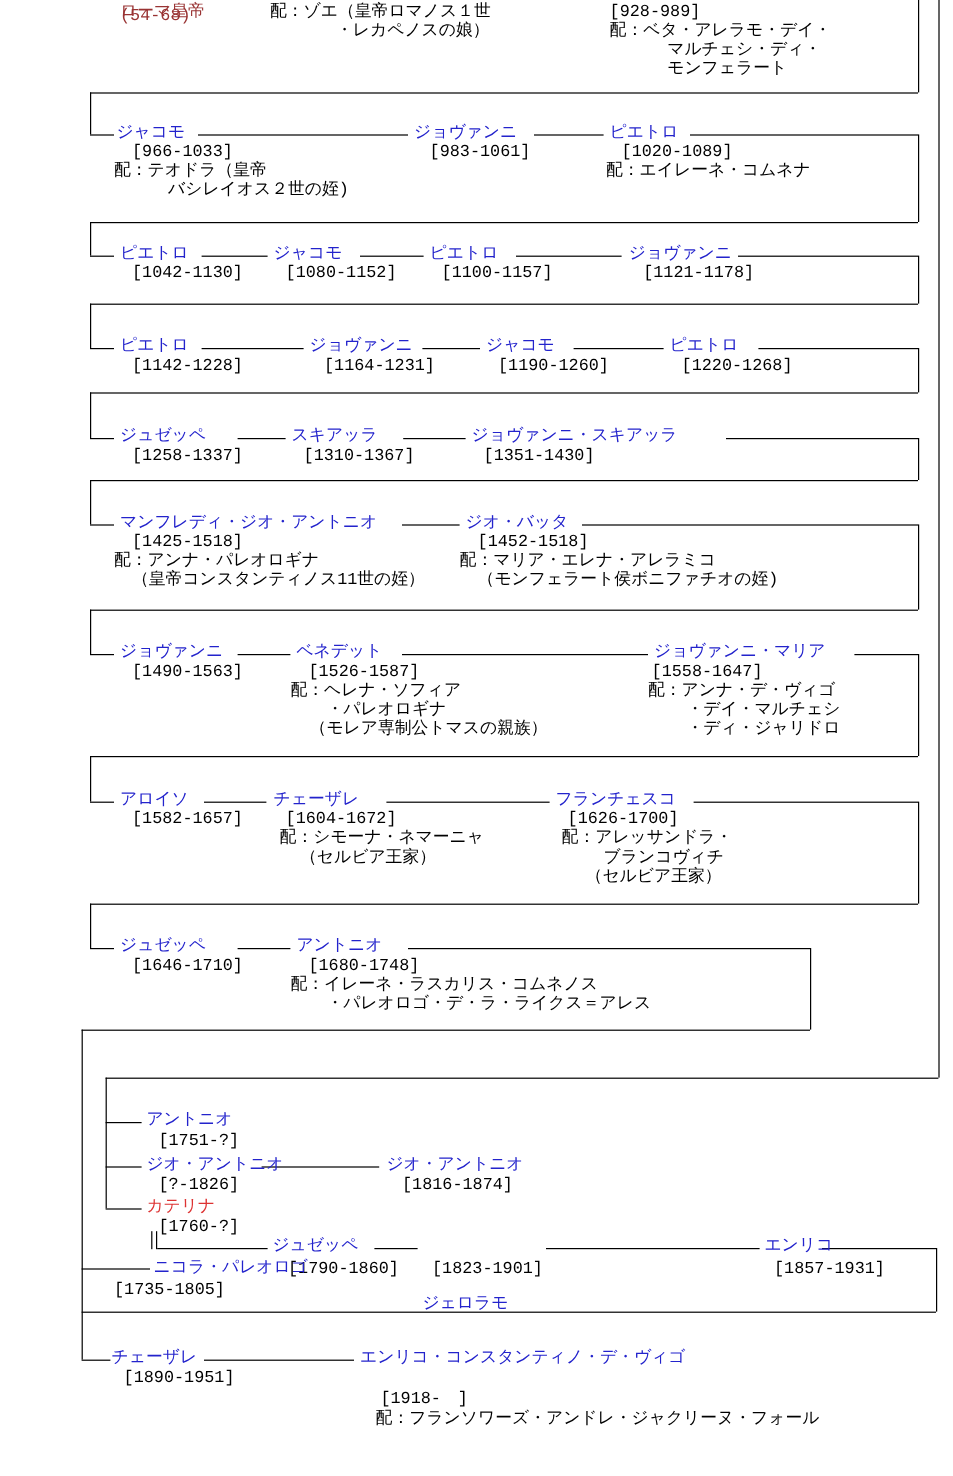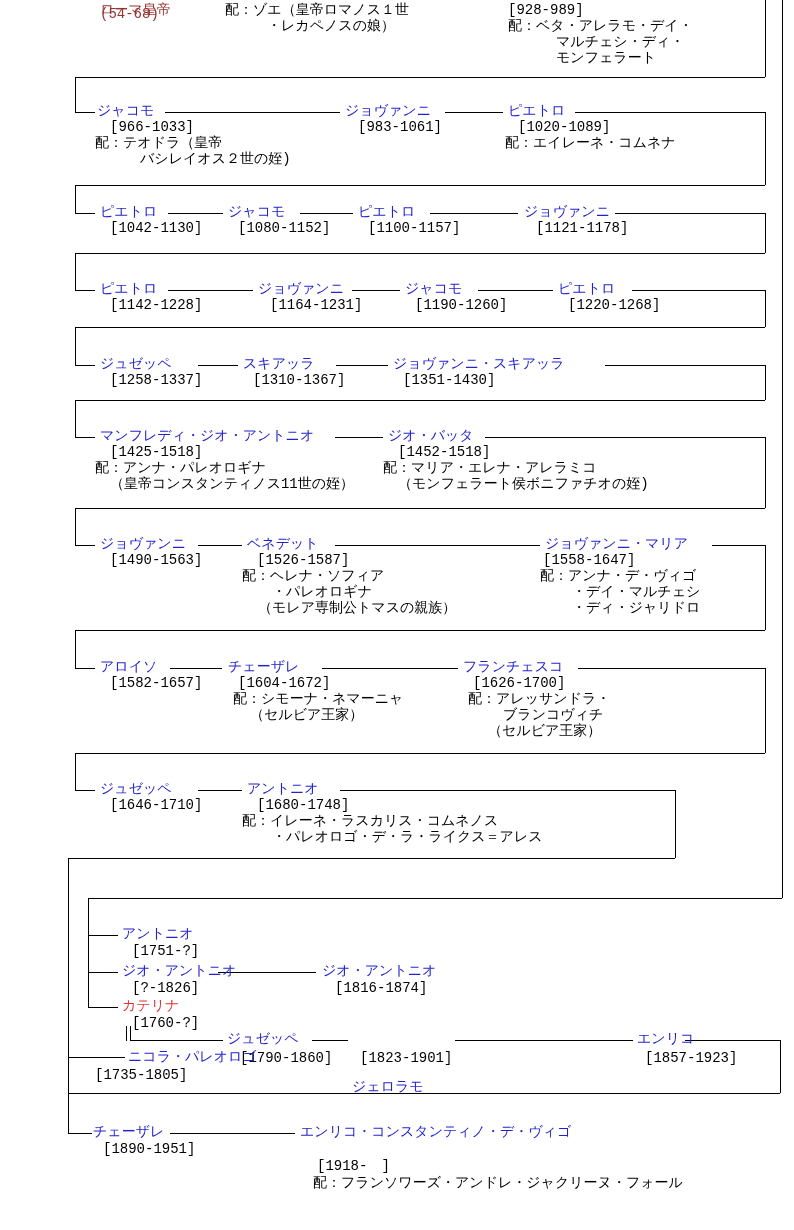--- a/index.html
+++ b/index.html
@@ -103,21 +103,21 @@
   <i class="hl" style="left:68px;top:1057px;width:57px"></i>
   <i class="vl" style="left:780px;top:1040px;height:53px"></i>
   <i class="hl" style="left:68px;top:1093px;width:712px"></i>
 
   <i class="hl" style="left:68px;top:1133px;width:24px"></i>
   <i class="hl" style="left:170px;top:1133px;width:125px"></i>
 
   <div class="t dr" style="left:100px;top:2px">ローマ皇帝</div>
   <div class="t dr" style="left:100px;top:6px">(54-68)</div>
   <div class="t" style="left:225px;top:2px">配：ゾエ（皇帝ロマノス１世</div>
-  <div class="t" style="left:267px;top:18px">・レカペノスの娘）</div>
+  <div class="t" style="left:280px;top:18px">・レカペノスの娘）</div>
   <div class="t" style="left:508px;top:2px">[928-989]</div>
   <div class="t" style="left:508px;top:18px">配：ベタ・アレラモ・デイ・</div>
   <div class="t" style="left:556px;top:34px">マルチェシ・ディ・</div>
   <div class="t" style="left:556px;top:50px">モンフェラート</div>
 
   <div class="t b" style="left:97px;top:103px">ジャコモ</div>
   <div class="t" style="left:110px;top:119px">[966-1033]</div>
   <div class="t" style="left:95px;top:135px">配：テオドラ（皇帝</div>
   <div class="t" style="left:140px;top:151px">バシレイオス２世の姪)</div>
   <div class="t b" style="left:345px;top:103px">ジョヴァンニ</div>
@@ -199,21 +199,21 @@
   <div class="t b" style="left:322px;top:963px">ジオ・アントニオ</div>
   <div class="t" style="left:335px;top:980px">[1816-1874]</div>
   <div class="t r" style="left:122px;top:998px">カテリナ</div>
   <div class="t" style="left:132px;top:1015px">[1760-?]</div>
 
   <div class="t b" style="left:227px;top:1031px">ジュゼッペ</div>
   <div class="t" style="left:240px;top:1050px">[1790-1860]</div>
   <div class="t b" style="left:352px;top:1079px">ジェロラモ</div>
   <div class="t" style="left:360px;top:1050px">[1823-1901]</div>
   <div class="t b" style="left:637px;top:1031px">エンリコ</div>
-  <div class="t" style="left:645px;top:1050px">[1857-1923]</div>
+  <div class="t" style="left:645px;top:1050px">[1857-1931]</div>
   <div class="t b" style="left:128px;top:1049px">ニコラ・パレオロゴ</div>
   <div class="t" style="left:95px;top:1067px">[1735-1805]</div>
 
   <div class="t b" style="left:93px;top:1124px">チェーザレ</div>
   <div class="t" style="left:103px;top:1141px">[1890-1951]</div>
   <div class="t b" style="left:300px;top:1124px">エンリコ・コンスタンティノ・デ・ヴィゴ</div>
   <div class="t" style="left:317px;top:1158px">[1918-　]</div>
   <div class="t" style="left:313px;top:1175px">配：フランソワーズ・アンドレ・ジャクリーヌ・フォール</div>
 
 </div>

